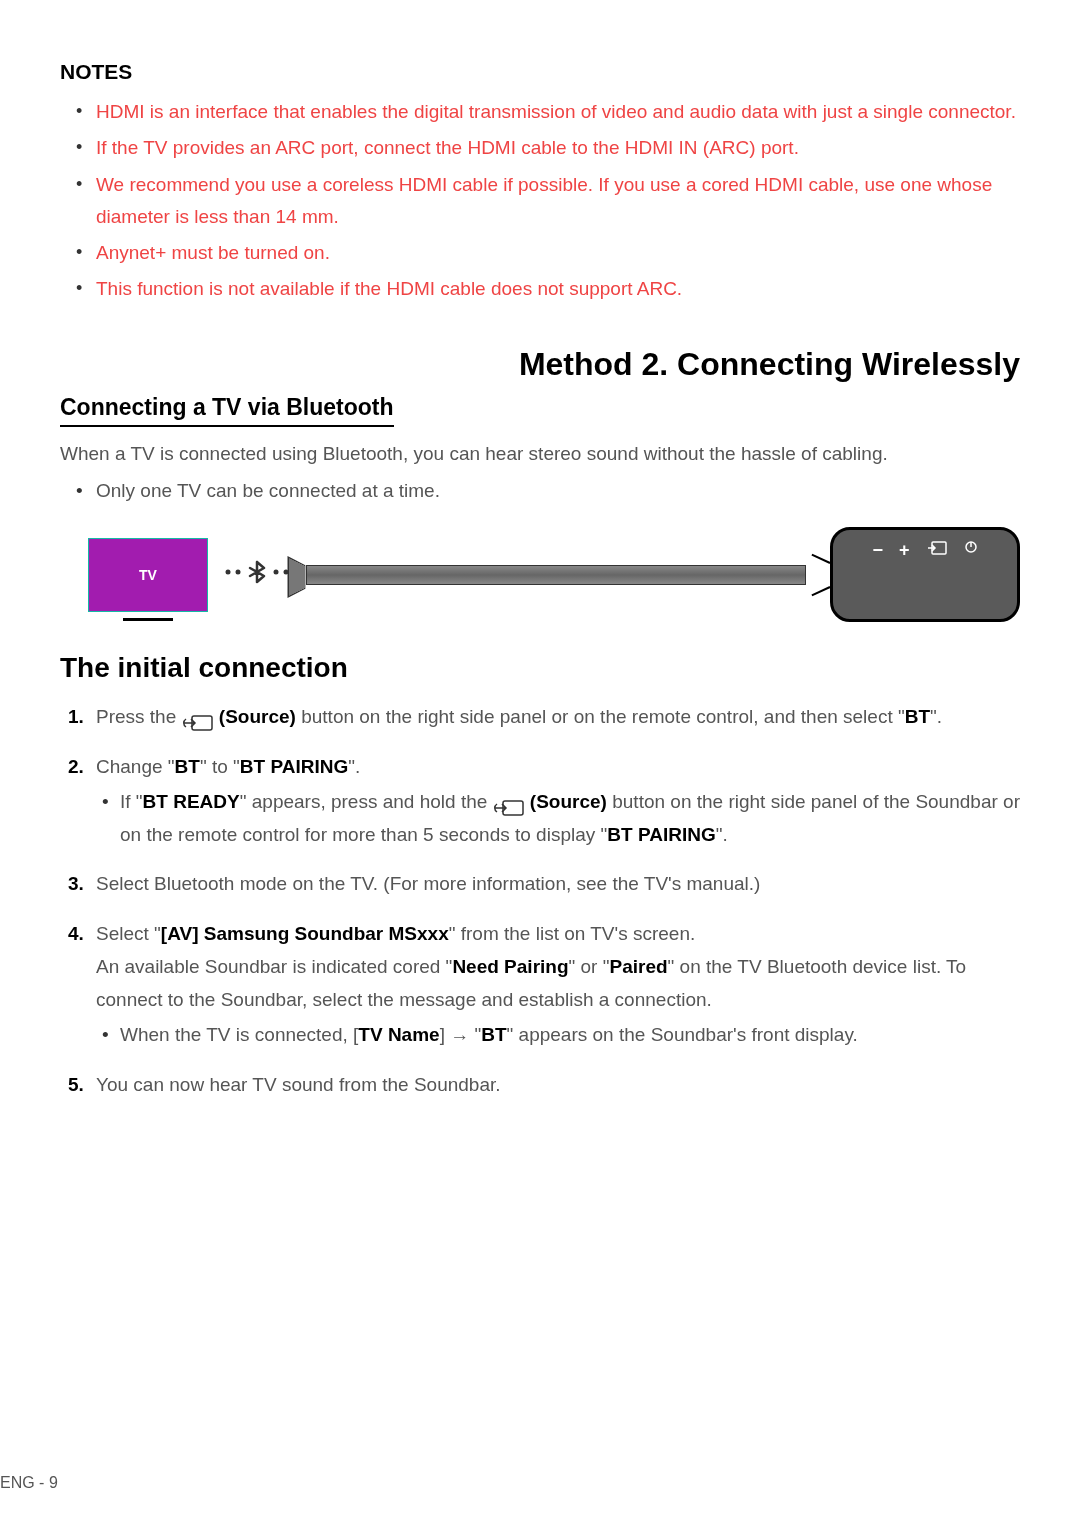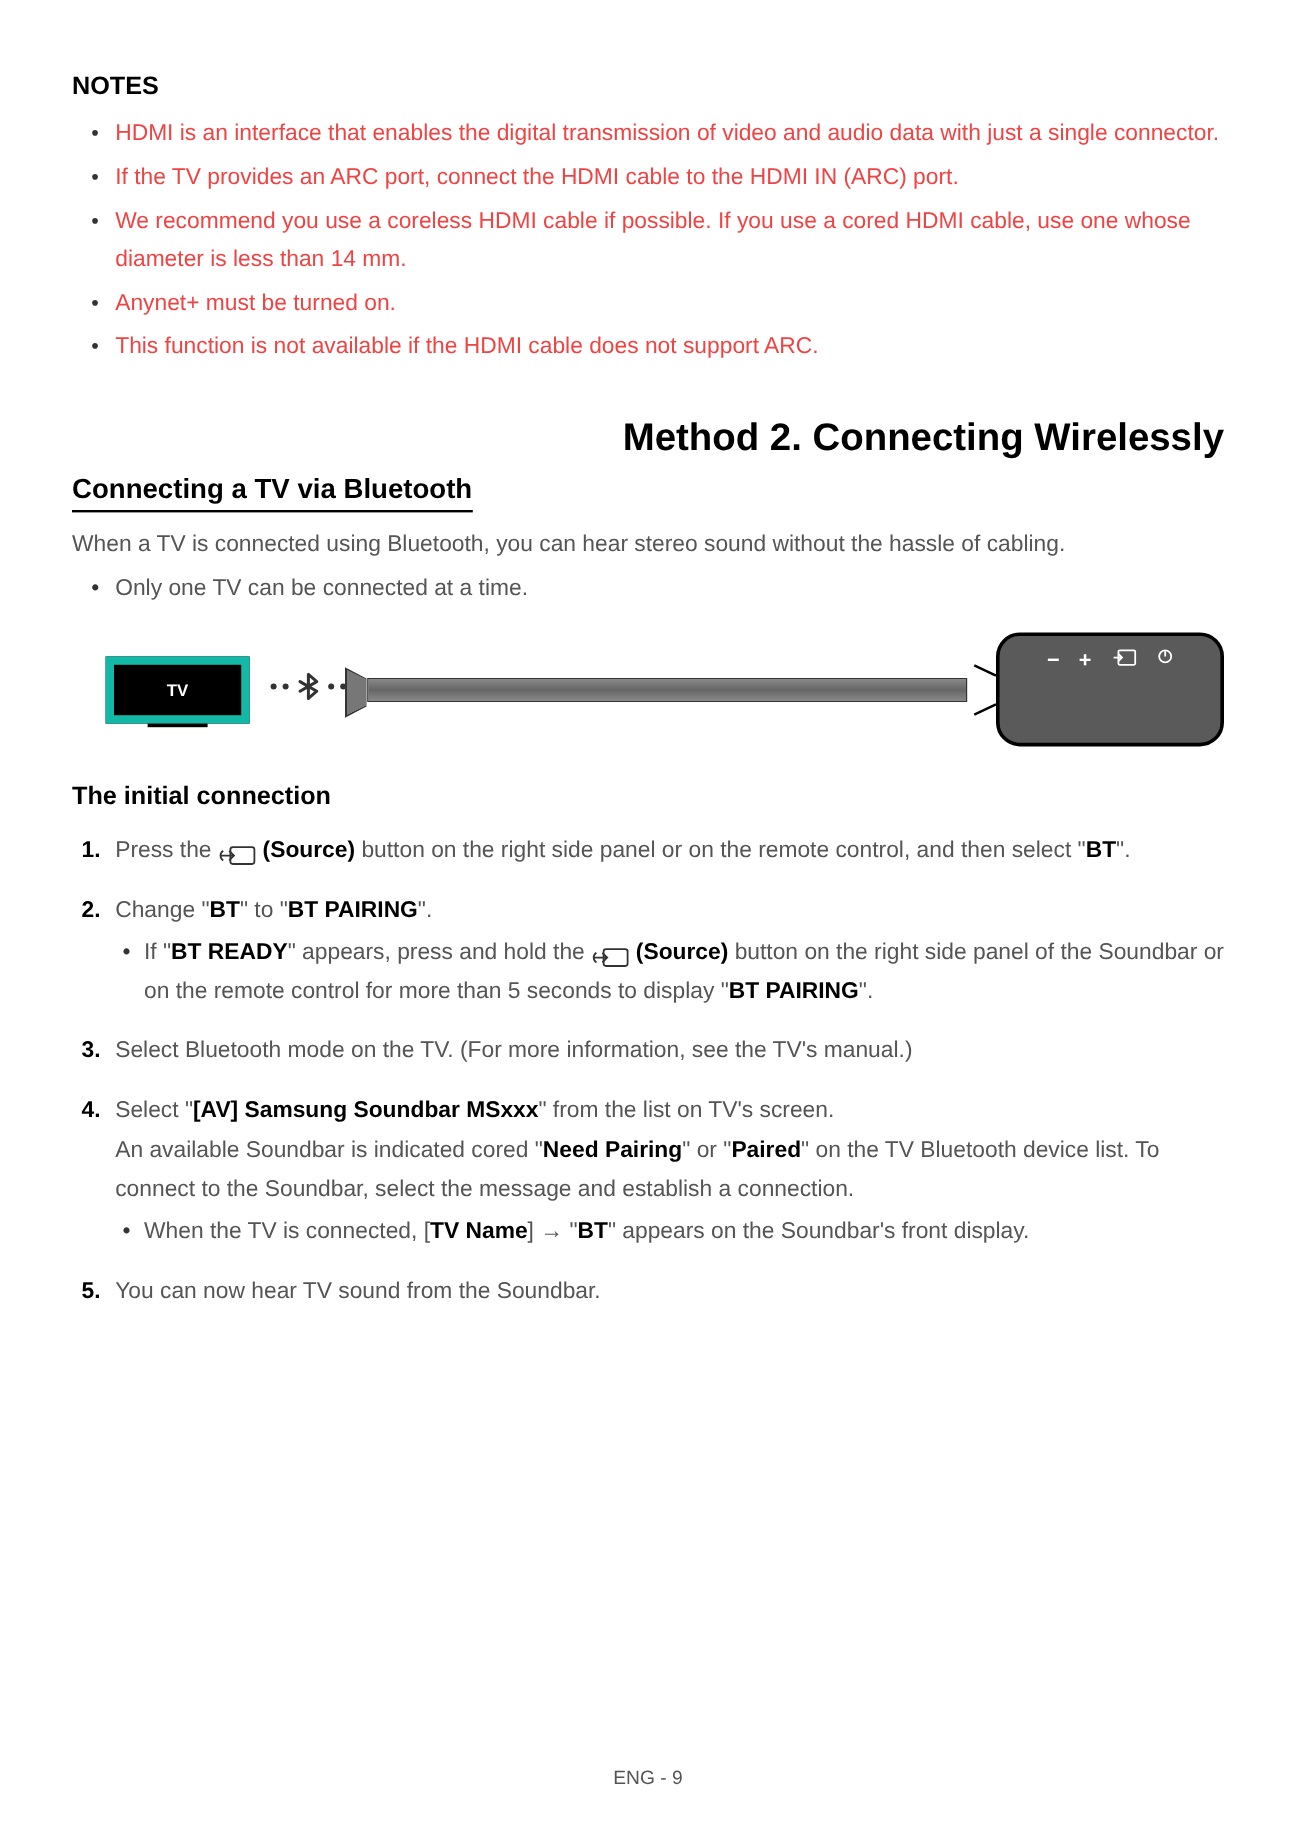--- a/index.html
+++ b/index.html
@@ -77,23 +77,23 @@
       color: #333;
     }
     .diagram {
       display: flex;
       align-items: center;
       margin: 20px 0 30px 28px;
       gap: 0;
     }
     .tv-device {
       width: 120px;
-      height: 56px;
-      border: 7px solid #14b8a6;
-      background: #000000;
+      height: 74px;
+      border: 1px solid #14b8a6;
+      background: #a21caf;
       color: #fff;
       display: flex;
       align-items: center;
       justify-content: center;
       font-size: 14px;
       font-weight: bold;
       position: relative;
     }
     .tv-stand {
       position: absolute;
@@ -173,21 +173,21 @@
     }
     .panel-source-icon {
       color: #fff;
       font-size: 16px;
     }
     .panel-power {
       color: #fff;
       font-size: 14px;
     }
     h4.sub-heading {
-      font-size: 21px;
+      font-size: 28px;
       font-weight: bold;
     }
     ol.steps {
       list-style: none;
       padding-left: 36px;
       counter-reset: step;
     }
     ol.steps > li {
       font-size: 19px;
       color: #555;
@@ -234,21 +234,21 @@
       content: "•";
       position: absolute;
       left: -18px;
       color: #333;
     }
     .footer {
       position: absolute;
       bottom: 40px;
       left: 0;
       right: 0;
-      text-align: center;
+      text-align: left;
       font-size: 16px;
       color: #555;
     }
   </style>
 </head>
 <body>
 
 
 
 <div>

